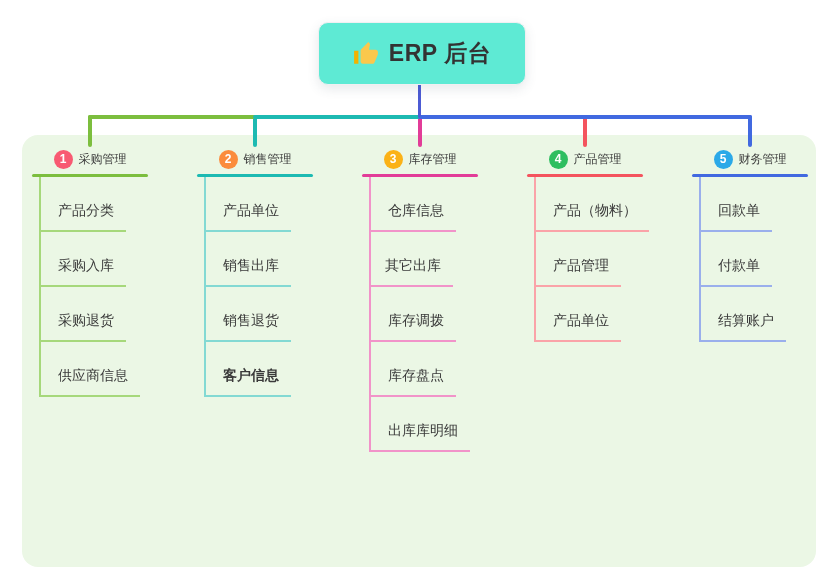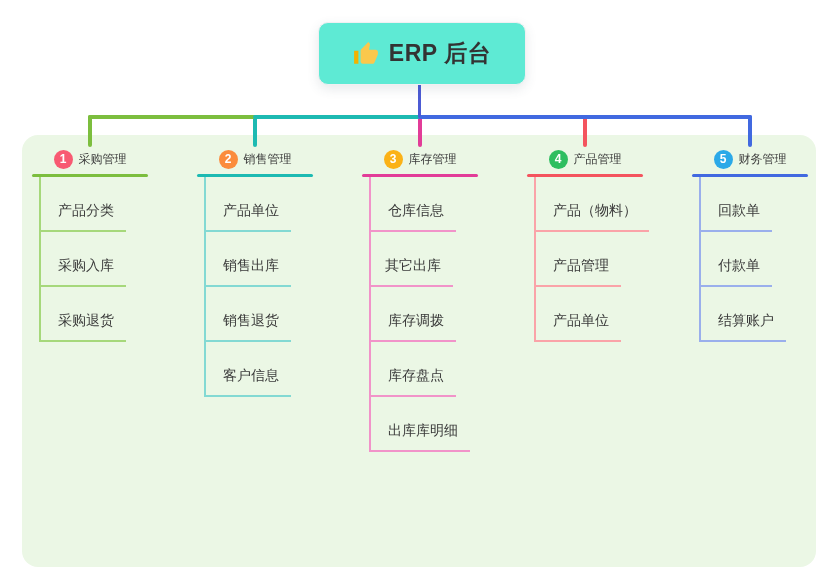--- a/index.html
+++ b/index.html
@@ -80,40 +80,43 @@
       <div class="children-group" style="border-left-color: rgb(166, 216, 123);">
         <div class="child-row">
           <span class="child-node" style="border-bottom-color: rgb(166, 216, 123);">产品分类</span>
         </div>
         <div class="child-row">
           <span class="child-node" style="border-bottom-color: rgb(166, 216, 123);">采购入库</span>
         </div>
         <div class="child-row">
           <span class="child-node" style="border-bottom-color: rgb(166, 216, 123);">采购退货</span>
         </div>
+        <div class="child-row">
+          <span class="child-node" style="border-bottom-color: rgb(166, 216, 123);">供应商信息</span>
+        </div>
       </div>
     </div>
     <div class="branch-column" style="left: 197px;">
       <div class="branch-header">
         <span class="badge" style="background: rgb(251, 140, 60);">2</span>
         <span class="branch-title">销售管理</span>
       </div>
       <div class="branch-underline" style="background: rgb(29, 186, 178);"></div>
       <div class="children-group" style="border-left-color: rgb(131, 217, 211);">
         <div class="child-row">
           <span class="child-node" style="border-bottom-color: rgb(131, 217, 211);">产品单位</span>
         </div>
         <div class="child-row">
           <span class="child-node" style="border-bottom-color: rgb(131, 217, 211);">销售出库</span>
         </div>
         <div class="child-row">
           <span class="child-node" style="border-bottom-color: rgb(131, 217, 211);">销售退货</span>
         </div>
         <div class="child-row">
-          <span class="child-node" style="border-bottom-color: rgb(131, 217, 211);">客户信息</span>
+          <span class="child-node" style="border-bottom-color: rgb(131, 217, 211); font-weight: bold;">客户信息</span>
         </div>
       </div>
     </div>
     <div class="branch-column" style="left: 362px;">
       <div class="branch-header">
         <span class="badge" style="background: rgb(251, 178, 23);">3</span>
         <span class="branch-title">库存管理</span>
       </div>
       <div class="branch-underline" style="background: rgb(226, 60, 152);"></div>
       <div class="children-group" style="border-left-color: rgb(241, 147, 201);">

